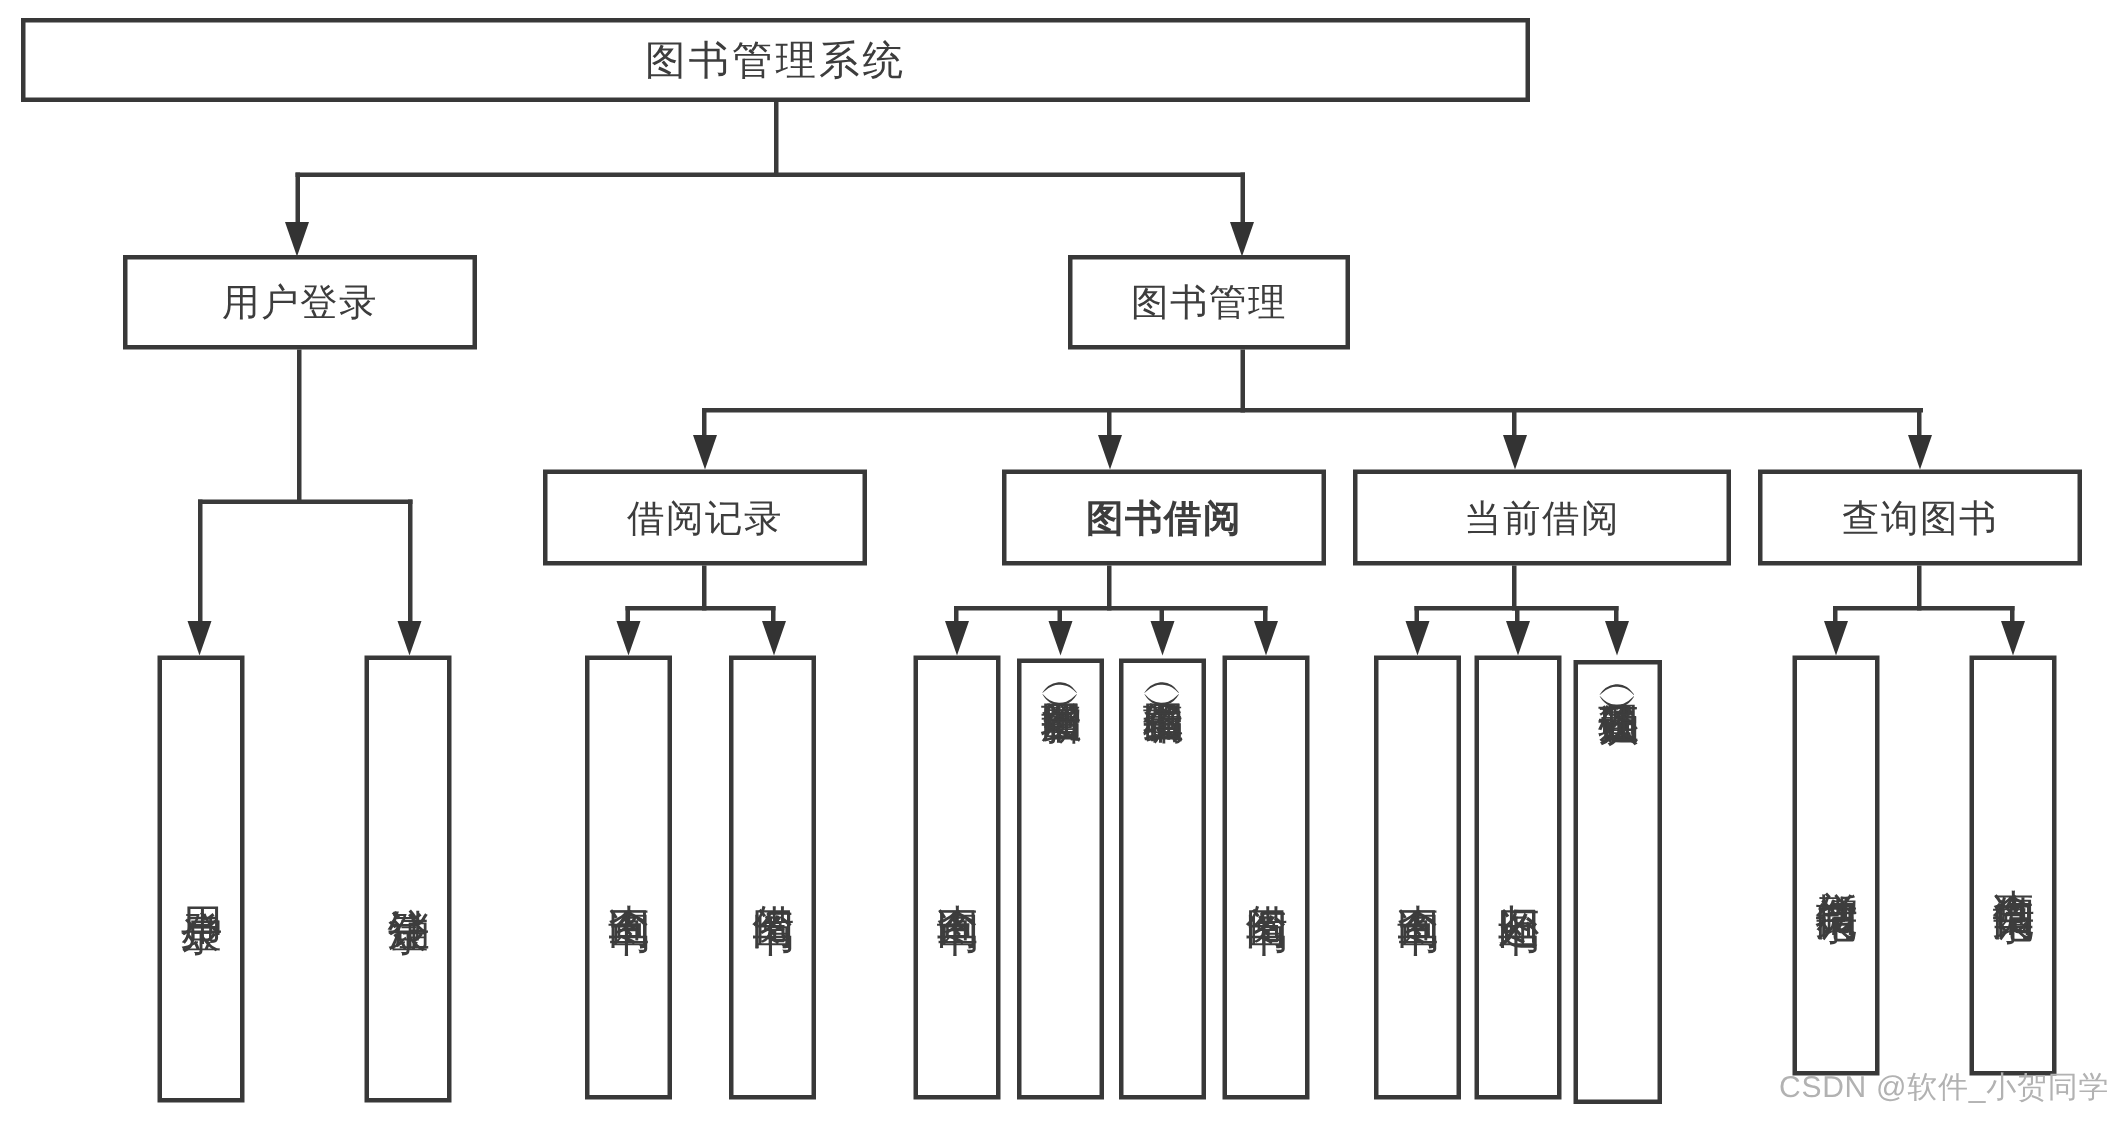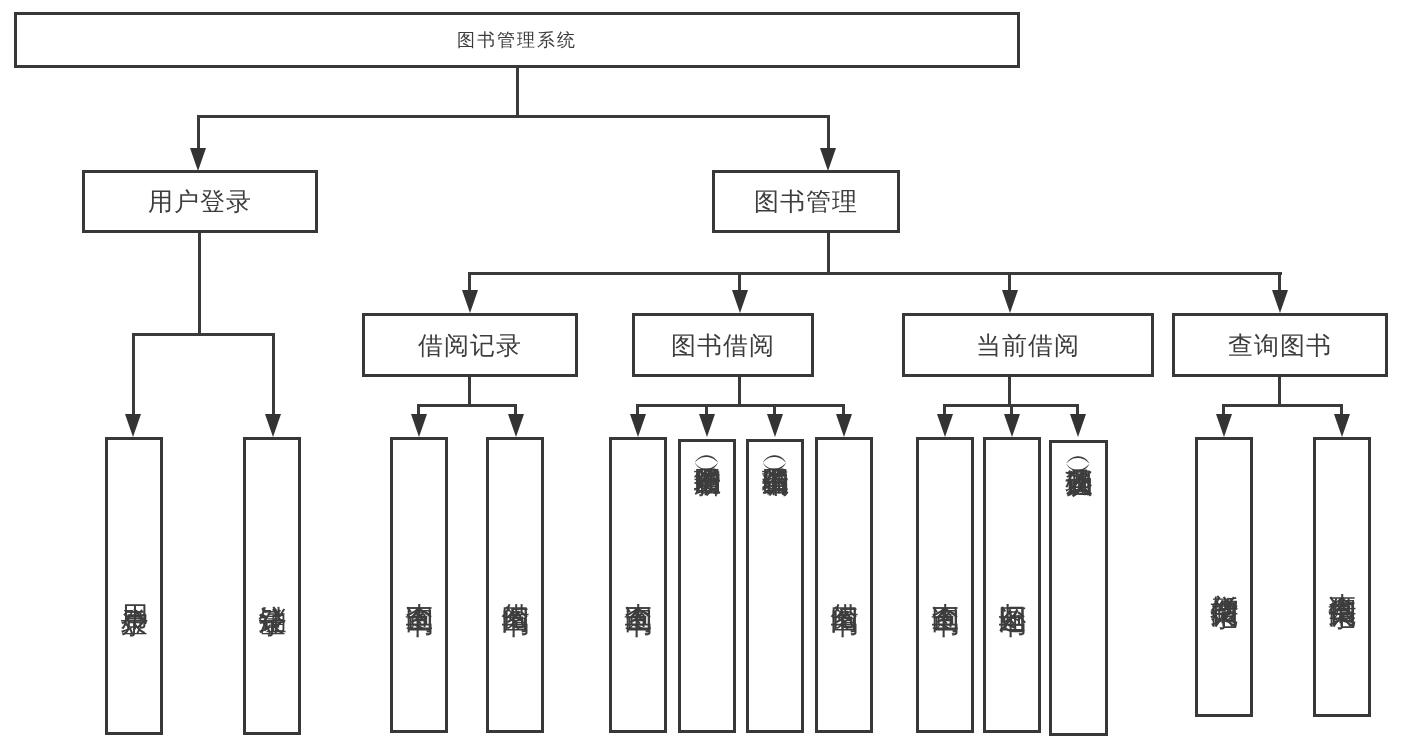--- a/index.html
+++ b/index.html
@@ -25,21 +25,21 @@
     align-items: center;
     justify-content: center;
   }
   .hlabel {
     font-size: 25px;
     letter-spacing: 1px;
     color: #3d3d3d;
     white-space: nowrap;
   }
   .title .hlabel {
-    font-size: 18px;
+    font-size: 27px;
     letter-spacing: 2px;
   }
   .vbox { justify-content: center; }
   .vbox.topalign { align-items: flex-start; }
   .vbox.topalign .vlabel { padding-top: 5px; }
   .vlabel {
     writing-mode: vertical-rl;
     text-orientation: mixed;
     font-size: 28px;
     letter-spacing: 2px;
@@ -105,21 +105,21 @@
   <div class="vl" style="left:738px; top:272px; height:22px;"></div>
   <div class="ar" style="left:732px; top:290px;"></div>
   <div class="vl" style="left:1008px; top:272px; height:22px;"></div>
   <div class="ar" style="left:1002px; top:290px;"></div>
   <div class="vl" style="left:1278px; top:272px; height:22px;"></div>
   <div class="ar" style="left:1272px; top:290px;"></div>
 
   <div class="box" style="left:362px; top:313px; width:216px; height:64px;">
     <span class="hlabel">借阅记录</span>
   </div>
-  <div class="box" style="left:632px; top:313px; width:182px; height:64px;">
+  <div class="box" style="left:668px; top:313px; width:216px; height:64px;font-weight:bold;">
     <span class="hlabel">图书借阅</span>
   </div>
   <div class="box" style="left:902px; top:313px; width:252px; height:64px;">
     <span class="hlabel">当前借阅</span>
   </div>
   <div class="box" style="left:1172px; top:313px; width:216px; height:64px;">
     <span class="hlabel">查询图书</span>
   </div>
 
   <div class="vl" style="left:468px; top:377px; height:30px;"></div>
@@ -193,14 +193,15 @@
     <span class="vlabel tight">确认归还（管理员）</span>
   </div>
 
   <div class="box vbox" style="left:1195px; top:437px; width:58px; height:280px;">
     <span class="vlabel">新增借阅记录</span>
   </div>
   <div class="box vbox" style="left:1313px; top:437px; width:58px; height:280px;">
     <span class="vlabel">查询借阅记录</span>
   </div>
 
+  <div class="watermark">CSDN @软件_小贺同学</div>
 
 </div>
 
 </body></html>

